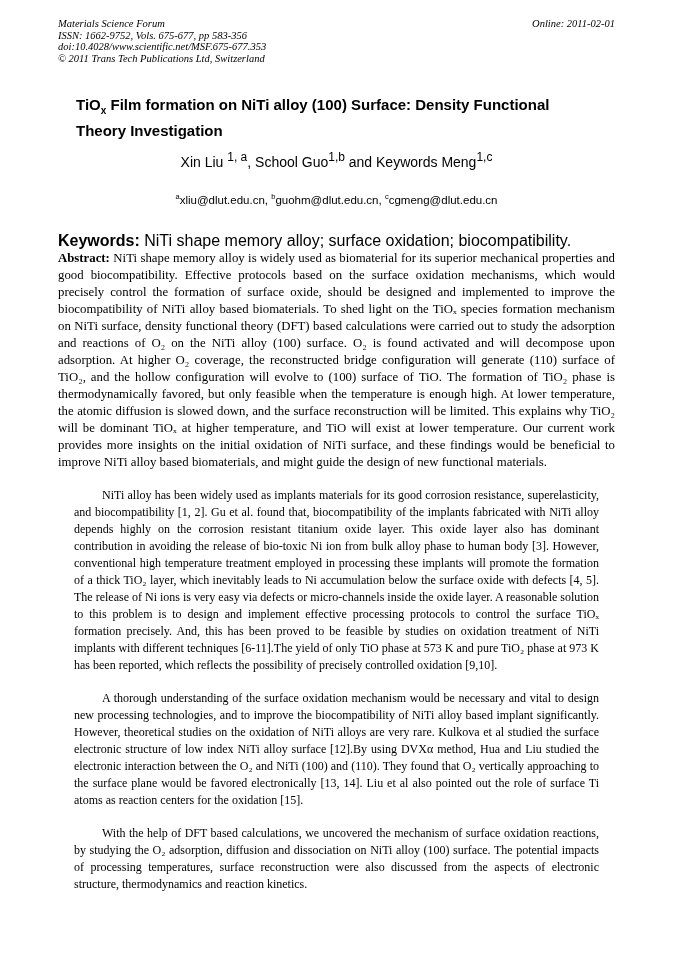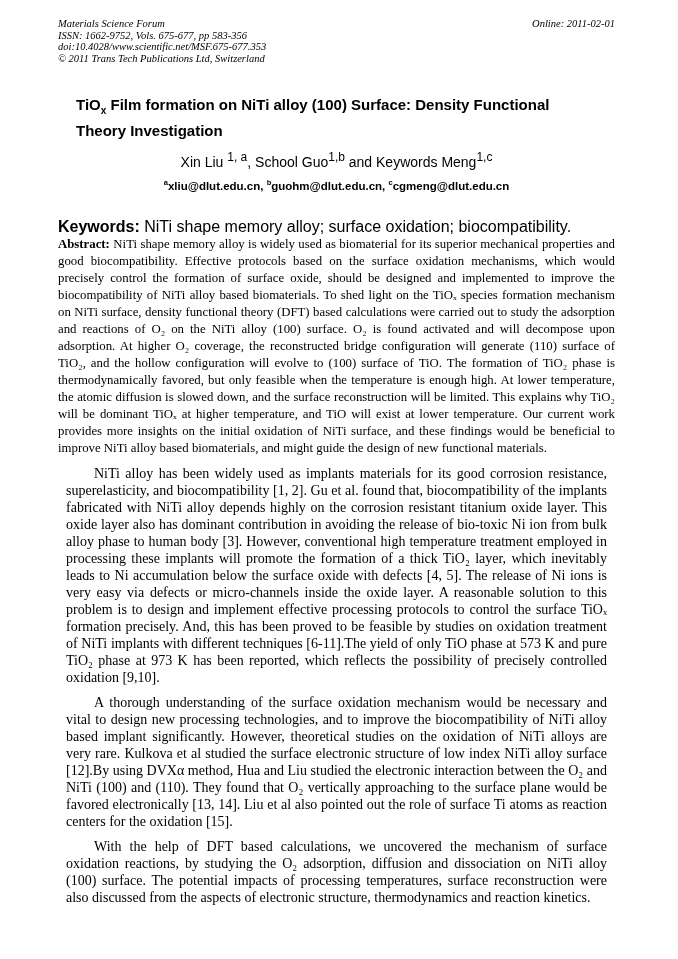--- a/index.html
+++ b/index.html
@@ -44,21 +44,21 @@
     margin-top: 9px;
   }
   .authors sup { font-size: 12px; }
 
   .affiliation, .emails {
     font-family: "Liberation Sans", "DejaVu Sans", sans-serif;
     font-size: 11.5px;
     text-align: center;
   }
   .affiliation { margin-top: 9px; }
-  .emails { margin-top: 8px; font-weight: bold; }
+  .emails { margin-top: 22px; }
   .affiliation sup, .emails sup { font-size: 7.5px; }
 
   .keywords {
     font-family: "Liberation Sans", "DejaVu Sans", sans-serif;
     font-size: 16px;
     margin-top: 26px;
   }
   .keywords b { font-weight: bold; }
 
   .abstract {
@@ -68,25 +68,25 @@
   }
   .abstract b { font-weight: bold; }
 
   .section-heading {
     font-size: 12.8px;
     font-weight: bold;
     margin-top: 29px;
     margin-bottom: 6px;
   }
   .body-par {
-    font-size: 14px;
+    font-size: 12px;
     line-height: 17px;
     text-align: justify;
     text-indent: 28px;
-    margin: 8px;
+    margin: 16px;
   }
 </style>
 </head>
 <body>
 
 <div class="page">
 
   <div class="jheader">
     <div class="jheader-left">
       <div>Materials Science Forum</div>

